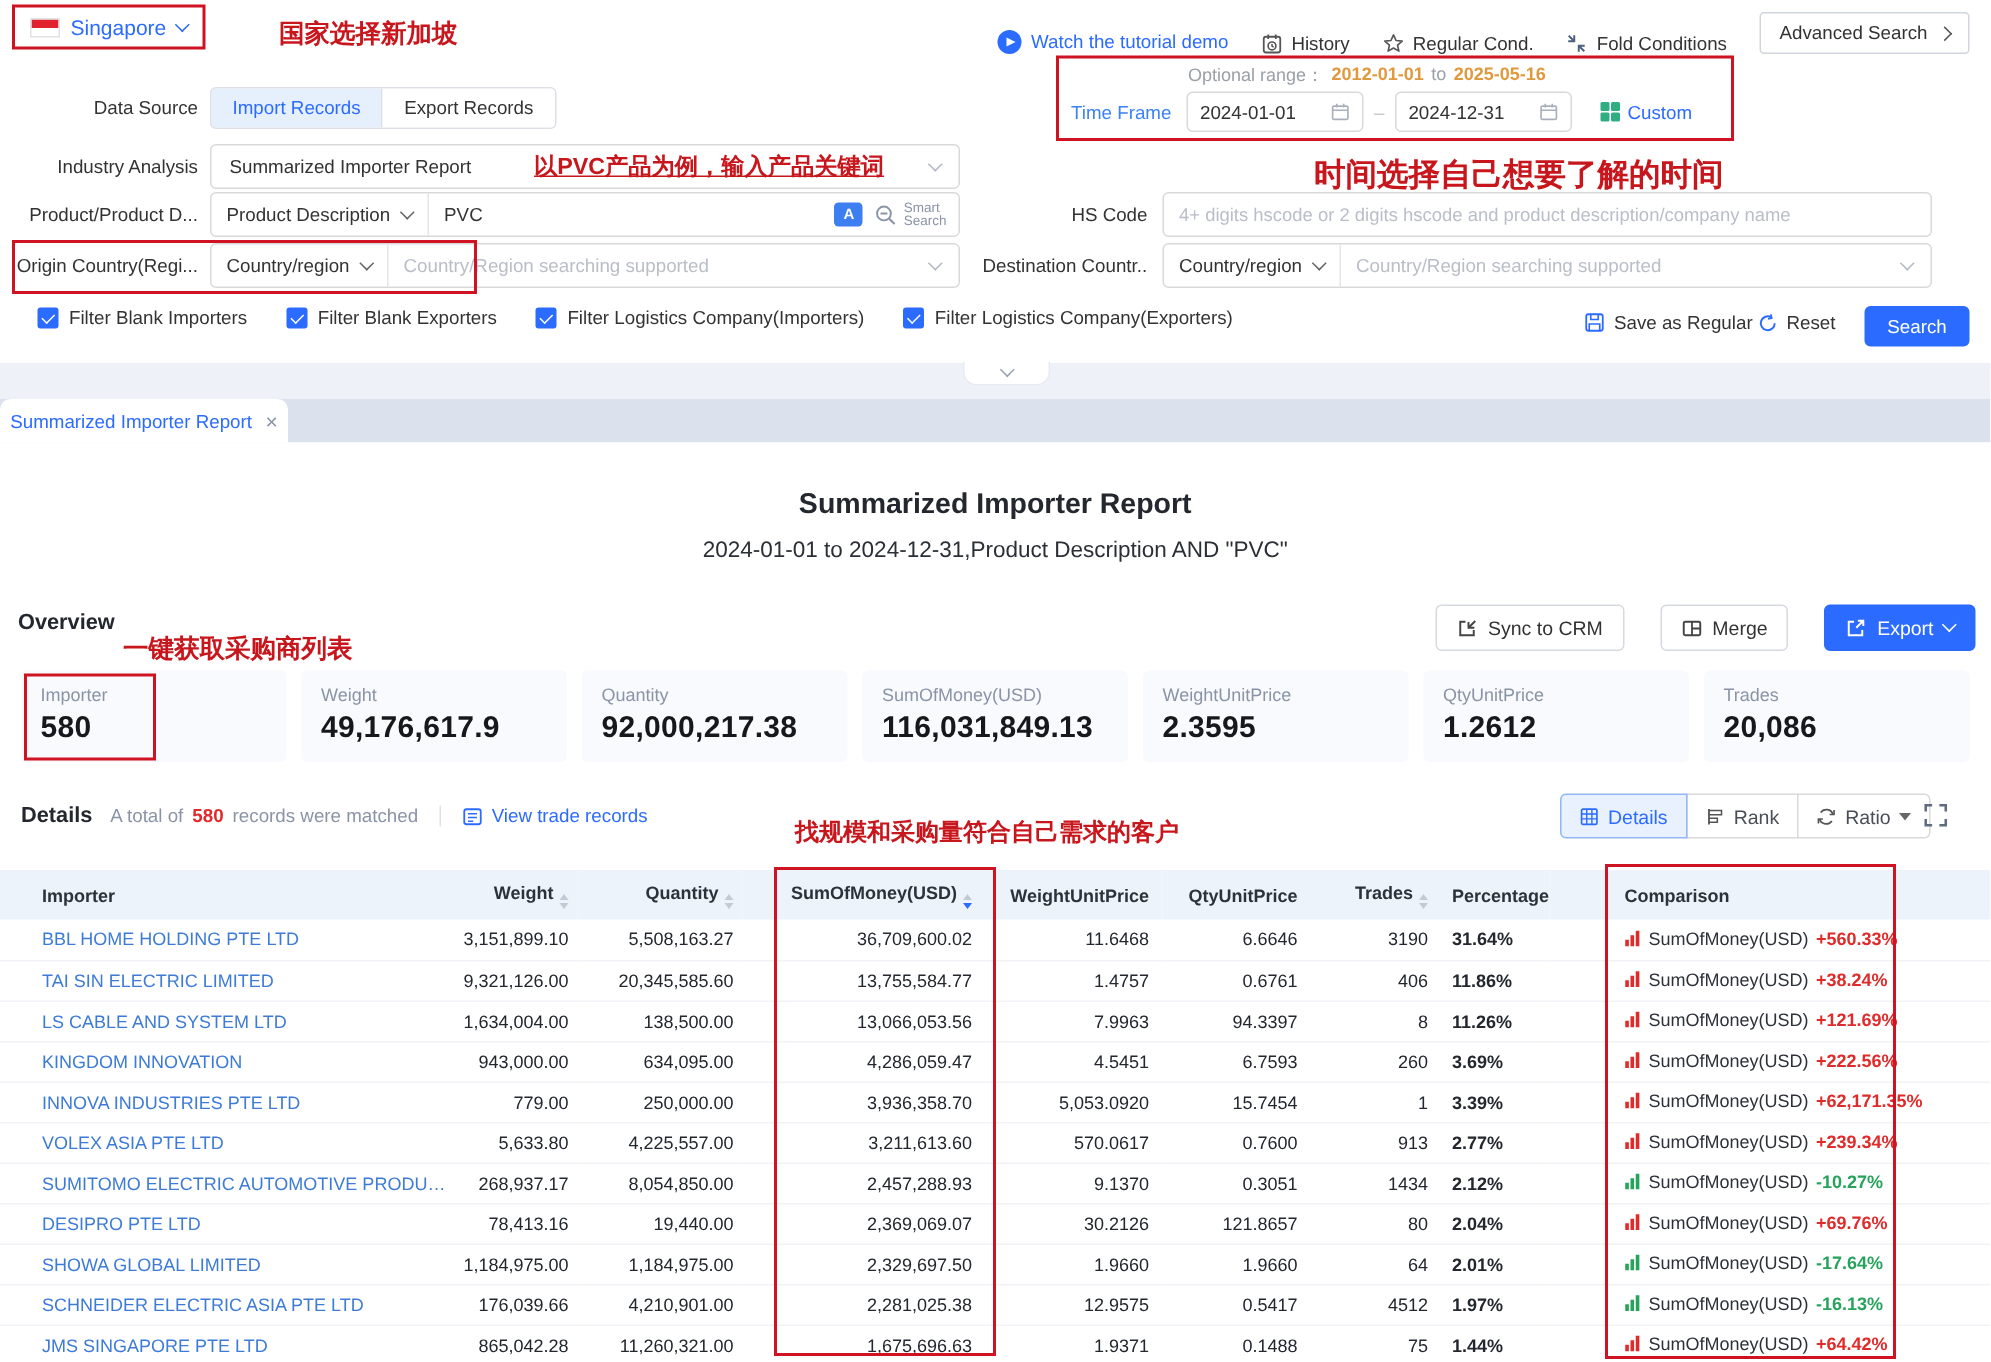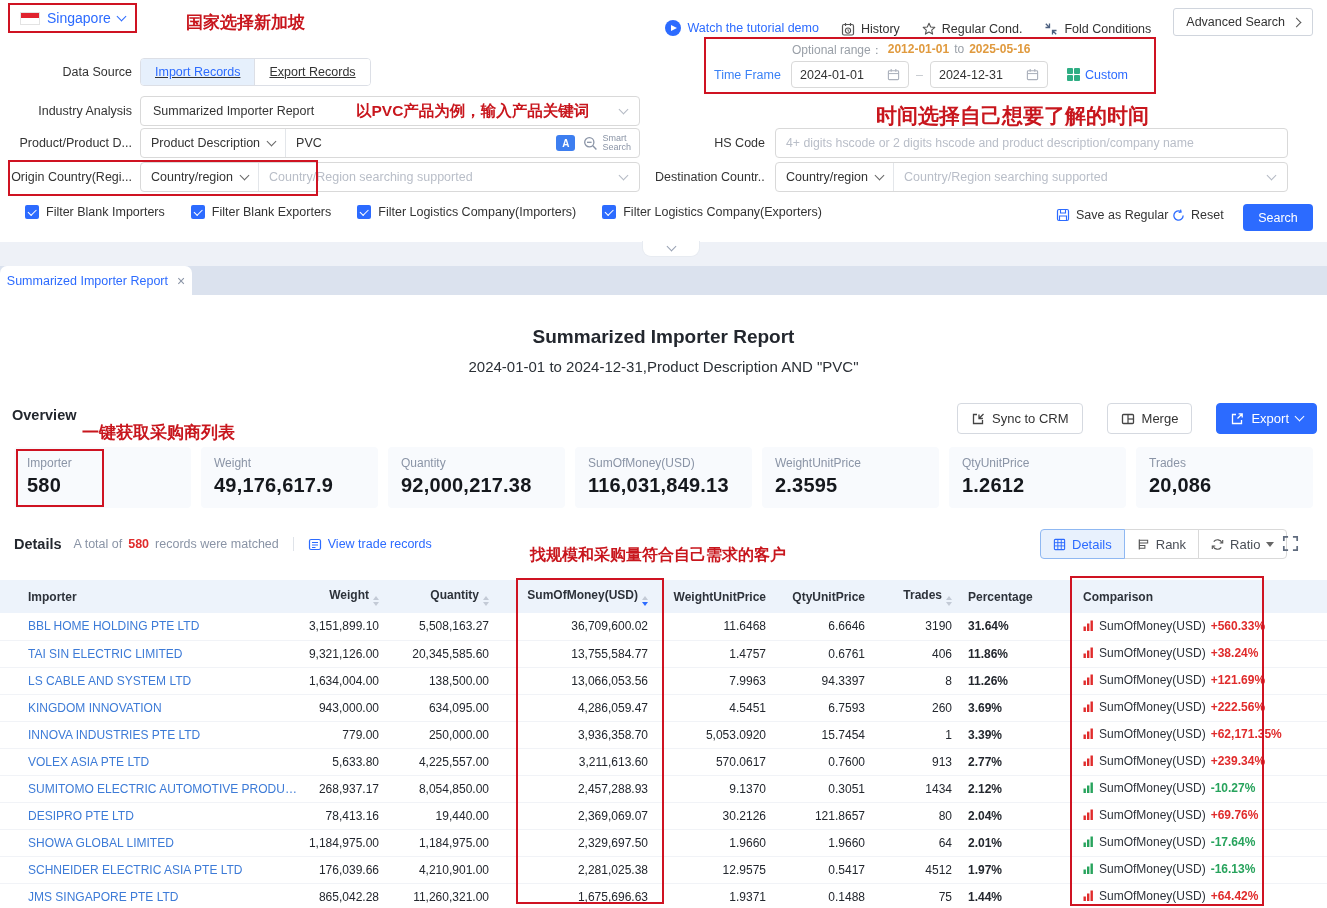--- a/index.html
+++ b/index.html
@@ -238,29 +238,29 @@
             <i></i>
             <i></i>
           </span>
         <span class="custom-txt">Custom</span>
       </div>
     </div>
   </div>
   <div class="ann-text" style="position:absolute;left:876px;top:66px;font-size:21px;text-align:center;">时间选择自己想要了解的时间</div>
 
   <div class="flabel" style="left:0;top:21px;width:132px;">Data Source</div>
-  <div class="seg-tabs" style="top:22px;text-decoration:underline;">
+  <div class="seg-tabs" style="top:22px;">
     <div class="seg active">Import Records</div>
     <div class="seg">Export Records</div>
   </div>
 
   <div class="flabel" style="left:0;top:60px;width:132px;">Industry Analysis</div>
   <div class="select-box" style="top:60px;">
     <span>Summarized Importer Report</span>
-    <span class="ann-text" style="position:absolute;left:215px;font-size:15.5px;">以PVC产品为例，输入产品关键词</span>
+    <span class="ann-text" style="position:absolute;left:215px;font-size:15.5px;text-decoration:underline;">以PVC产品为例，输入产品关键词</span>
     <span class="spacer"></span>
     <span class="chev gray"></span>
   </div>
 
   <div class="flabel" style="left:0;top:92px;width:132px;">Product/Product D...</div>
   <div class="input-group" style="left:140px;top:92px;width:500px;">
     <div class="ig-prefix">
       <span>Product Description</span>
       <span class="chev dark"></span>
     </div>

